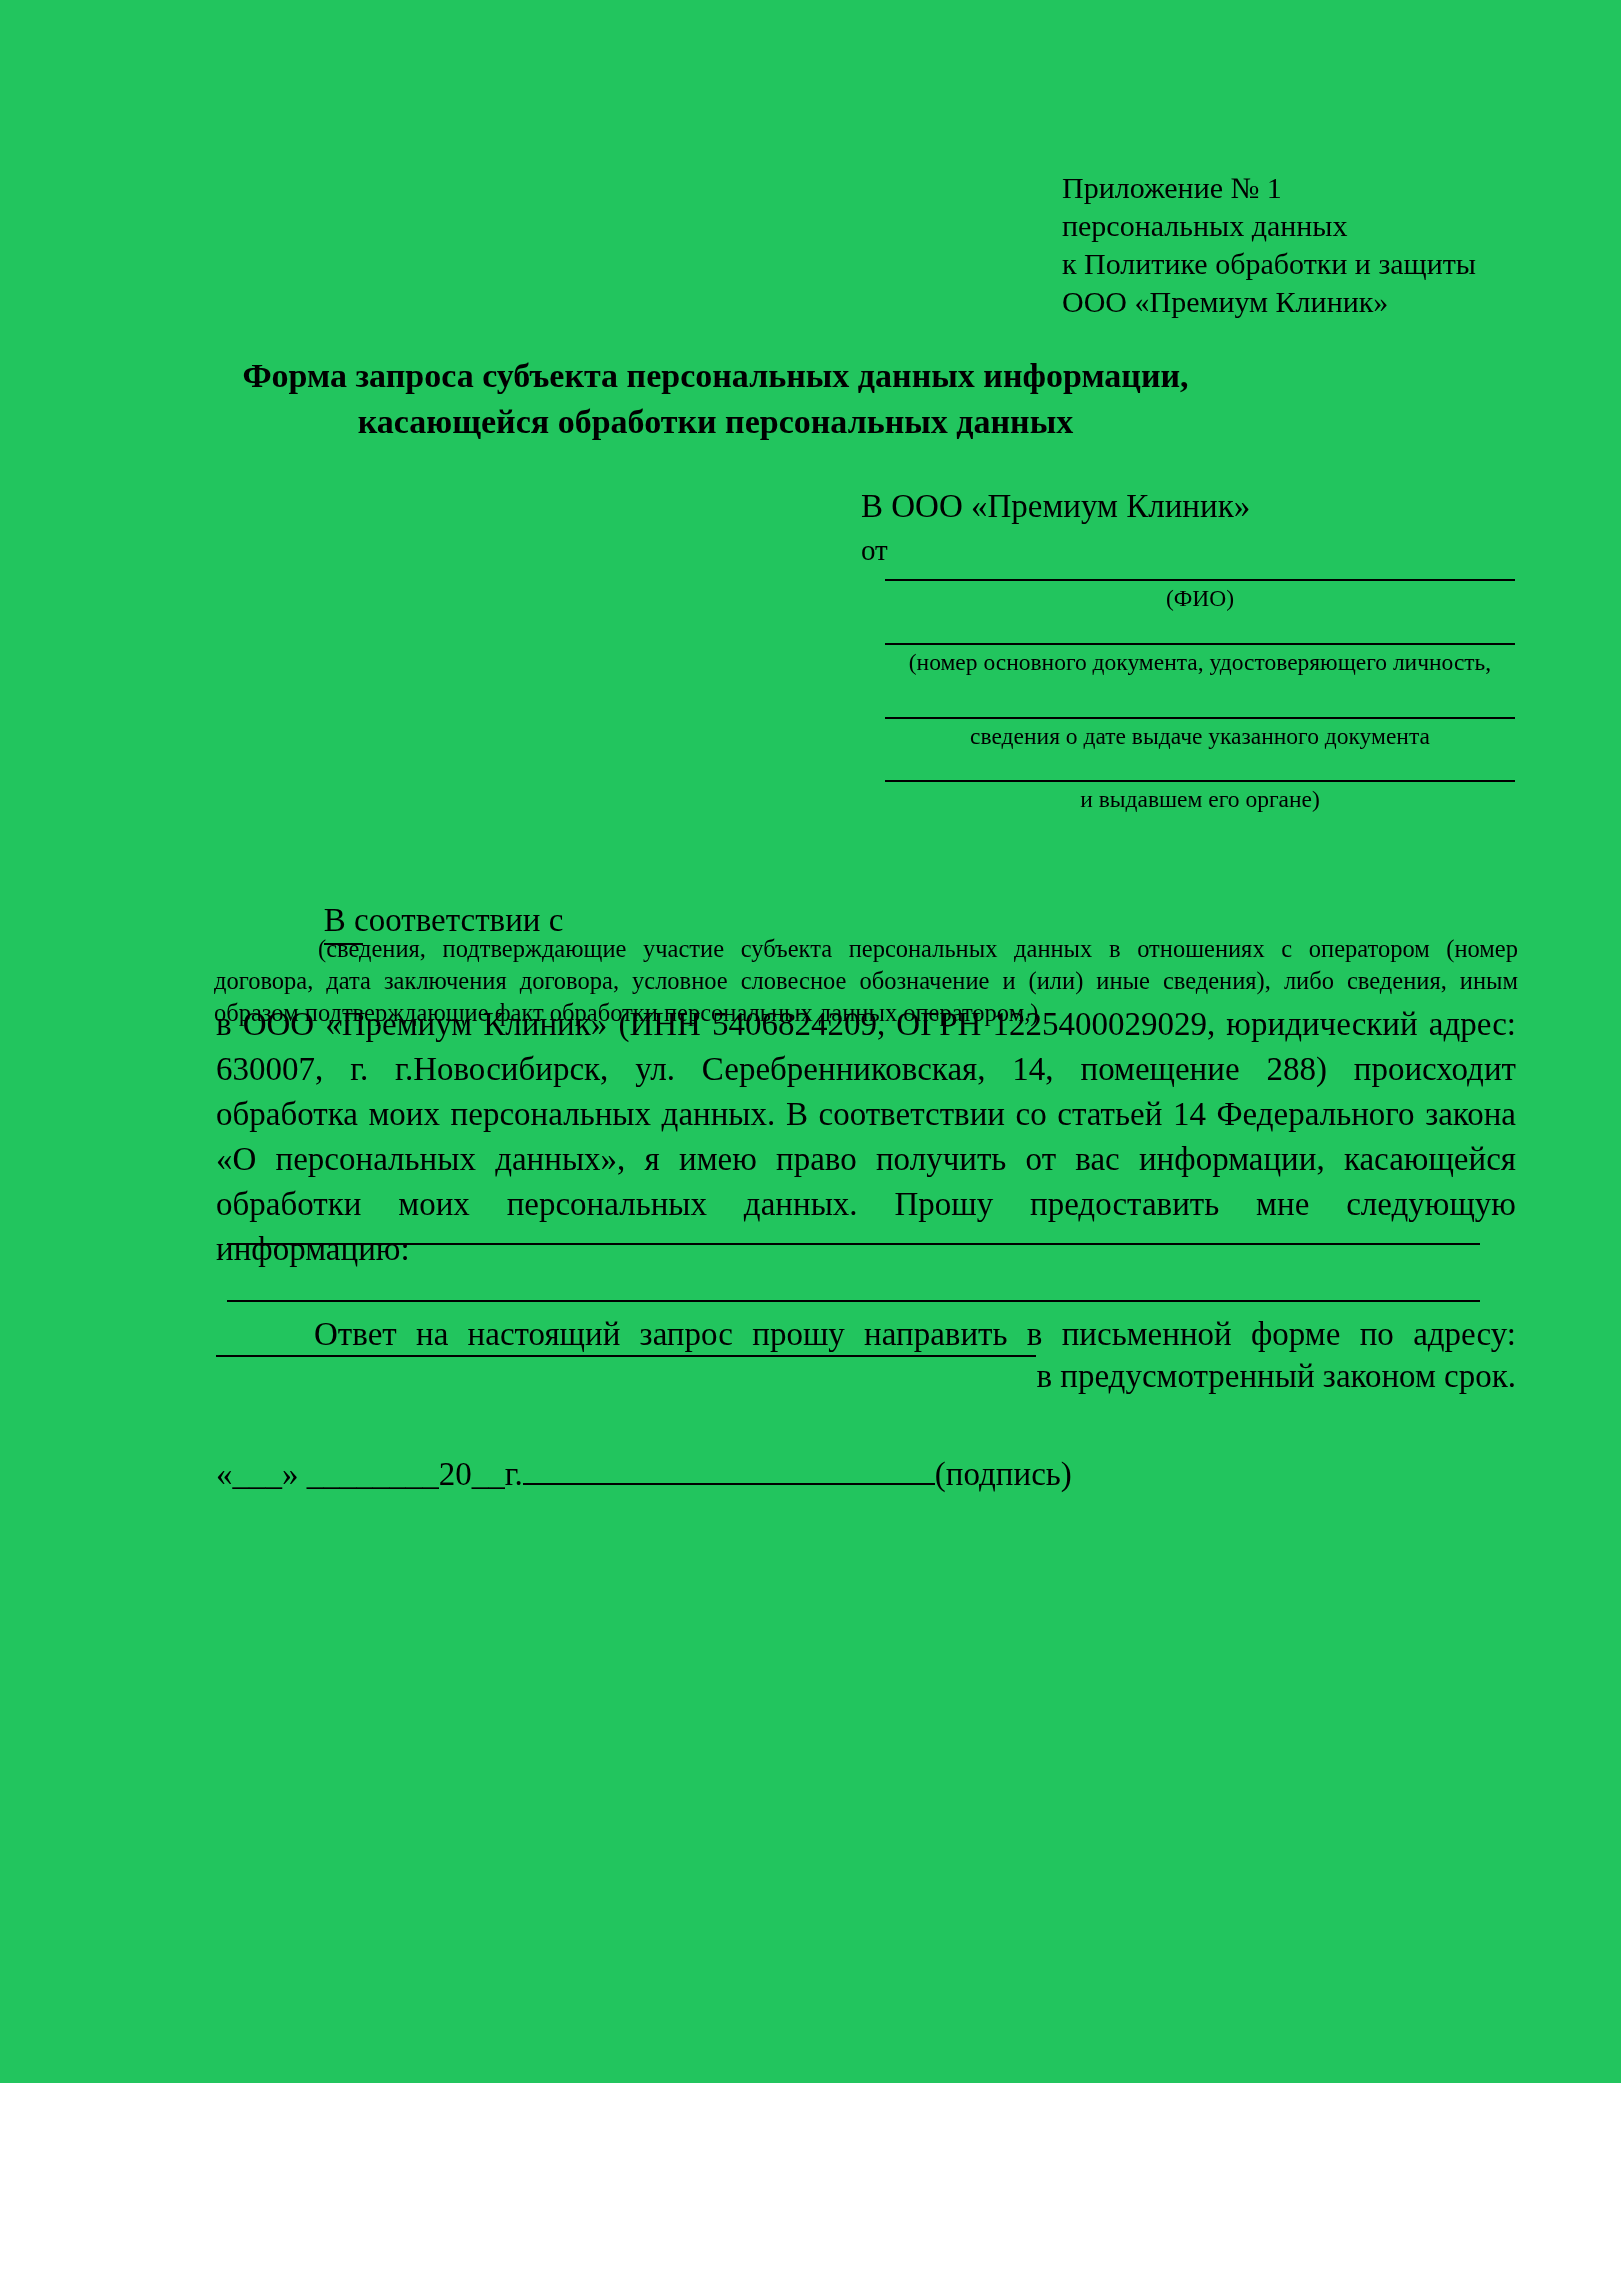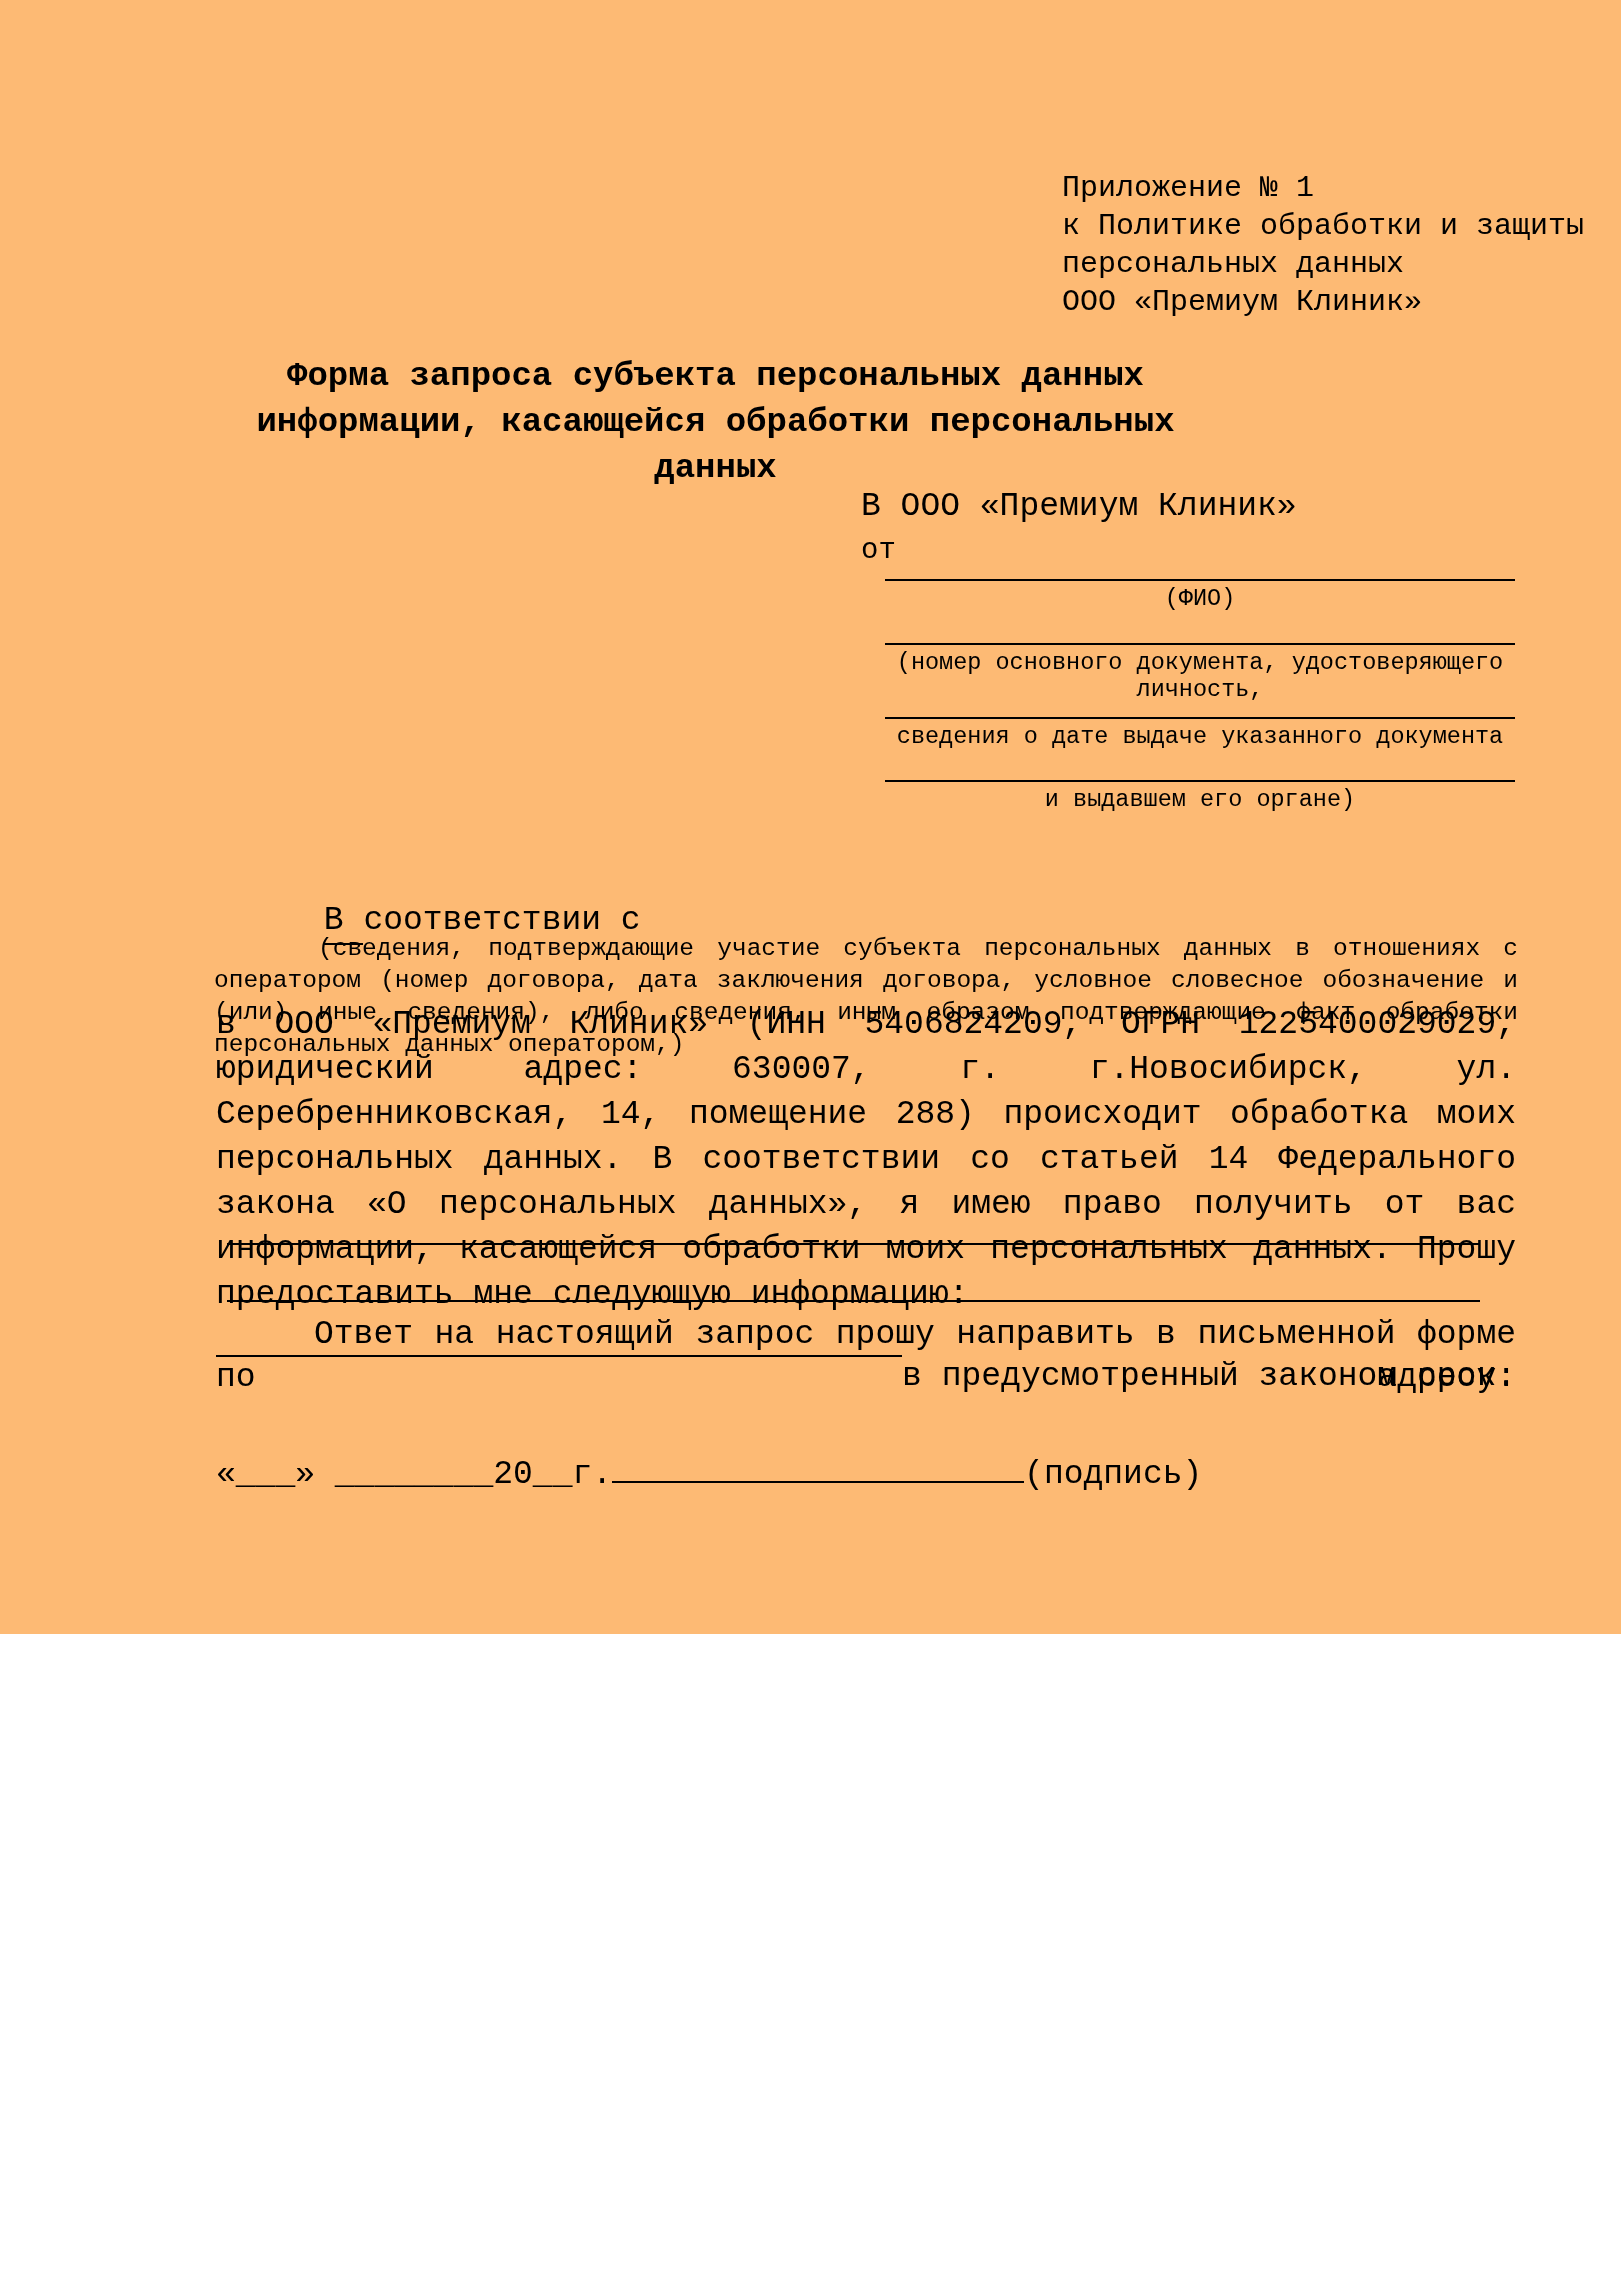--- a/index.html
+++ b/index.html
@@ -1,22 +1,22 @@
 <!DOCTYPE html>
 <html><head>
 <meta charset="utf-8">
 <style>
   html, body { margin: 0; padding: 0; background: #ffffff; }
   .page {
     position: relative;
     width: 1621px;
-    height: 1634px;
-    background: #fdba74;
+    height: 2083px;
+    background: #22c55e;
     color: #000000;
-    font-family: Liberation Mono, monospace;
+    font-family: Liberation Serif, serif;
     overflow: hidden;
   }
   .abs { position: absolute; }
 
   .appendix {
     left: 1062px; top: 169px;
     font-size: 30px; line-height: 38px;
     text-align: left;
   }
 
@@ -100,22 +100,22 @@
   }
   .sig-caption { white-space: nowrap; }
 </style>
 </head>
 <body>
 
 <div class="page">
 
   <div class="abs appendix">
     <div>Приложение № 1</div>
+    <div>персональных данных</div>
     <div>к Политике обработки и защиты</div>
-    <div>персональных данных</div>
     <div>ООО «Премиум Клиник»</div>
   </div>
 
   <div class="abs doc-title">Форма запроса субъекта персональных данных информации, касающейся обработки персональных данных</div>
 
   <div class="abs addr-to">В ООО «Премиум Клиник»</div>
   <div class="abs addr-from">от</div>
 
   <div class="abs field-line" style="top:579px"></div>
   <div class="abs field-caption" style="top:585px">(ФИО)</div>

